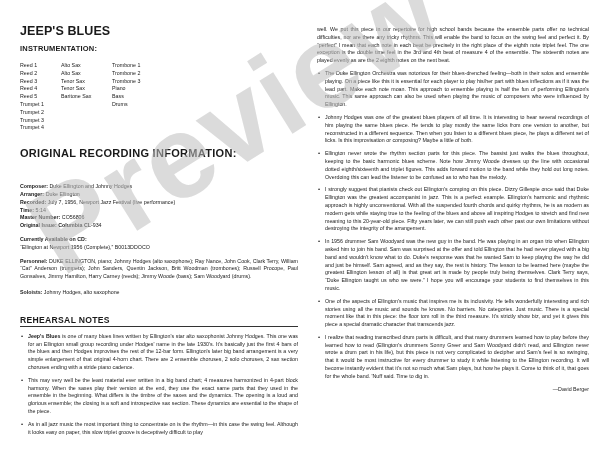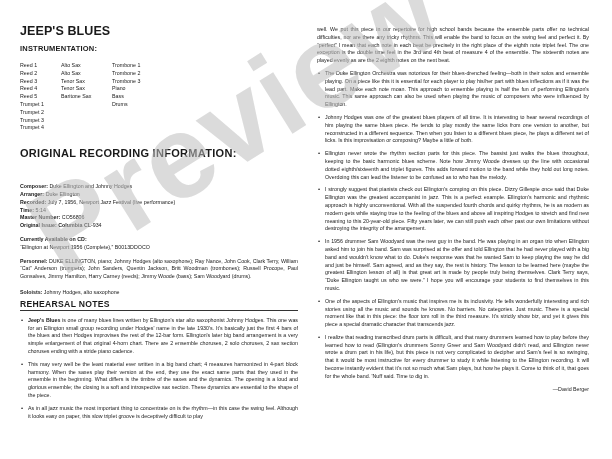--- a/index.html
+++ b/index.html
@@ -12,21 +12,21 @@
   h2 { font-size: 7.5px; font-weight: 700; margin: 0 0 9px 0; letter-spacing: 0.2px; }
   h3 { font-size: 11px; font-weight: 700; margin: 0 0 24px 0; letter-spacing: 0.3px; }
   .instr { display: flex; font-size: 5.3px; line-height: 7.8px; }
   .instr .c1 { width: 41px; } .instr .c2 { width: 51px; } .instr .c3 { width: 60px; }
   .gap-rec { height: 15px; }
   .info { font-size: 5.3px; line-height: 7.8px; }
   .info b { font-weight: 800; }
   .info .sp { height: 6px; }
   .personnel { font-size: 5.3px; line-height: 7.8px; text-align: justify; margin-top: 6px; }
   .soloists { font-size: 5.3px; line-height: 7.8px; margin-top: 8px; }
-  .notes-head { margin-top: 2px; border-bottom: 0.8px solid #333; padding-bottom: 1px;
+  .notes-head { margin-top: 18px; border-bottom: 0.8px solid #333; padding-bottom: 1px;
                 font-size: 8.6px; font-weight: 700; letter-spacing: 0.3px; }
   ul { list-style: none; margin: 6px 0 0 0; padding: 0; }
   li { position: relative; padding-left: 8px; font-size: 5.3px; line-height: 7.8px;
        text-align: justify; margin-bottom: 5px; }
   li::before { content: "\2022"; position: absolute; left: 1px; top: 0; font-size: 6px; }
   li.cont { padding-left: 0; }
   li.cont::before { content: ""; }
   li b { font-weight: 800; }
   .signature { text-align: right; font-size: 5.3px; margin-top: 3px; }
   .watermark { position: absolute; left: 40px; top: 175px; width: 600px;

